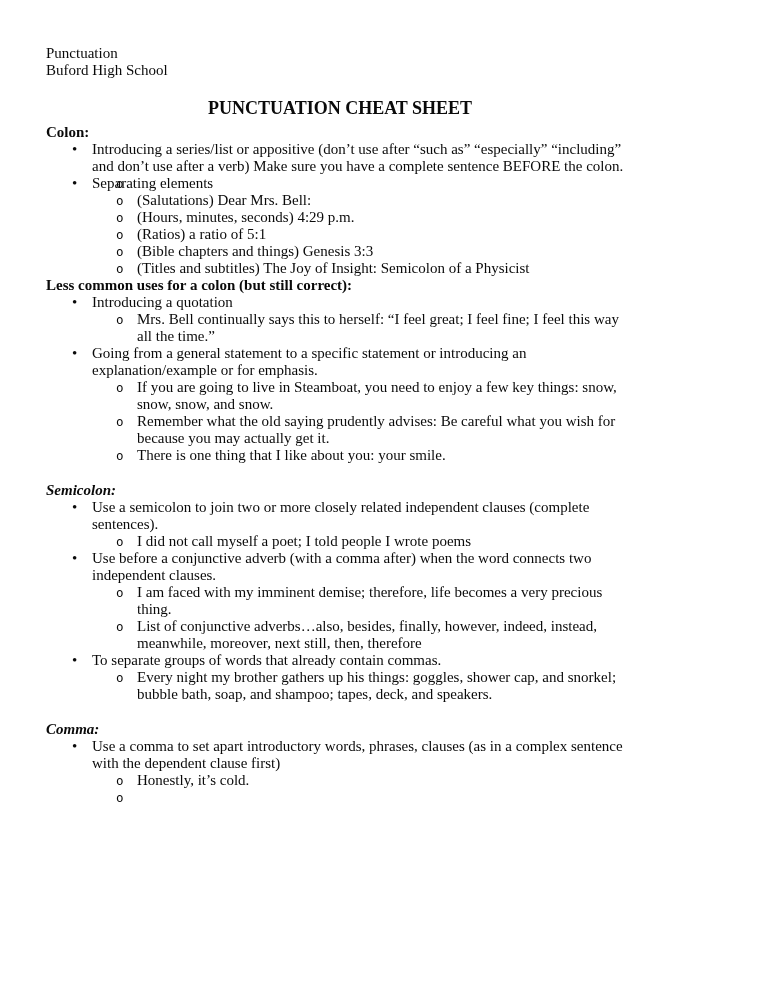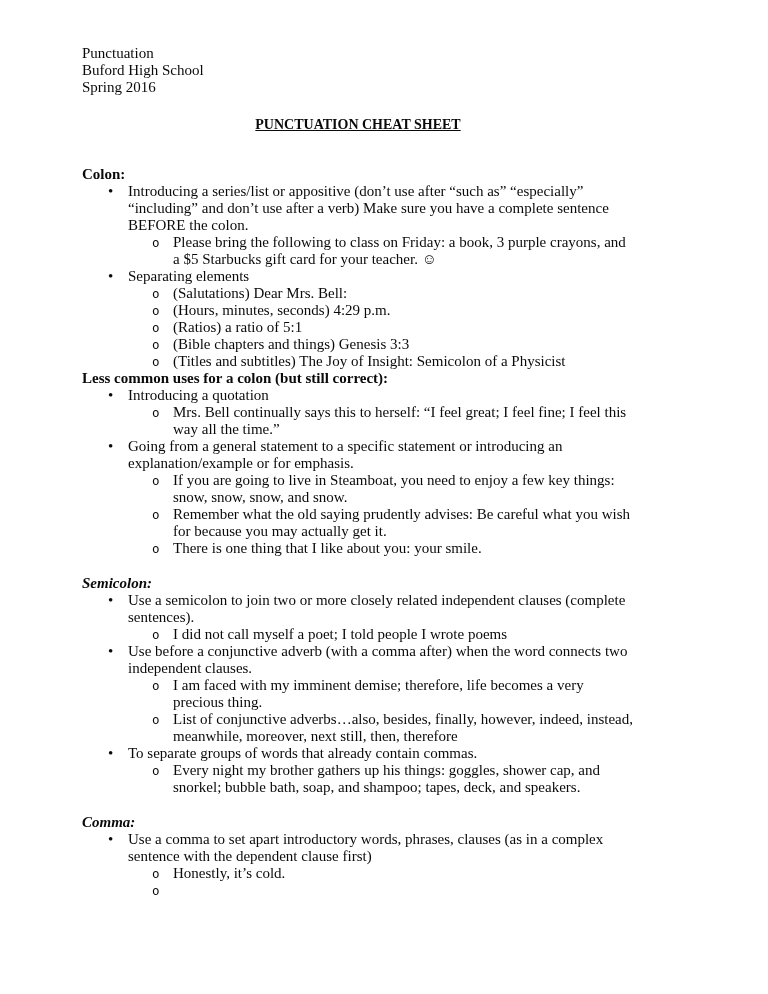--- a/index.html
+++ b/index.html
@@ -10,68 +10,66 @@
     color: #0a0a0a;
     font-family: "Liberation Serif", serif;
     font-size: 15px;
     line-height: 17px;
     overflow: hidden;
   }
   .page {
     box-sizing: border-box;
     width: 712px;
     height: 994px;
-    padding: 45px 78px 0 82px;
+    padding: 45px 78px 0 46px;
     background: #ffffff;
   }
   .doc-header div { white-space: nowrap; }
   .title {
     text-align: center;
     font-weight: bold;
-    font-size: 14px;
+    font-size: 18px;
     line-height: 20px;
     margin-top: 19px;
-    text-decoration: underline;
   }
   .subtitle {
     text-align: center;
     font-weight: bold;
     font-size: 15px;
     margin-top: 12px;
   }
-  .blocks { margin-top: 31px; }
+  .blocks { margin-top: 6px; }
   .heading { font-weight: bold; }
   .heading.gap { margin-top: 18px; font-style: italic; }
   .item { position: relative; }
   .item.l1 { padding-left: 46px; }
   .item.l1 > .marker { position: absolute; left: 26px; top: 0; }
   .item.l2 { padding-left: 91px; }
   .item.l2 > .marker {
     position: absolute; left: 70px; top: 0;
     font-family: "DejaVu Sans Mono", monospace;
     font-size: 12.5px;
   }
   .bold { font-weight: normal; }
 </style>
 </head>
 <body>
 
 <div class="page">
   <div class="doc-header">
     <div>Punctuation</div>
     <div>Buford High School</div>
-    <div>Spring 2016</div>
   </div>
 
   <div class="title">PUNCTUATION CHEAT SHEET</div>
 
   <div class="blocks">
       <div class="heading">Colon:</div>
       <div class="item l1"><span class="marker">•</span><span class="">Introducing a series/list or appositive (don’t use after “such as” “especially” “including” and don’t use after a verb) </span><span class="bold">Make sure you have a complete sentence BEFORE the colon.</span></div>
-      <div class="item l2"><span class="marker">o</span><span class="">Please bring the following to class on Friday: a book, 3 purple crayons, and a $5 Starbucks gift card for your teacher. ☺</span></div>
+      <div class="item l2"><span class="marker">o</span></div>
       <div class="item l1"><span class="marker">•</span><span class="">Separating elements</span></div>
       <div class="item l2"><span class="marker">o</span><span class="">(Salutations) Dear Mrs. Bell:</span></div>
       <div class="item l2"><span class="marker">o</span><span class="">(Hours, minutes, seconds) 4:29 p.m.</span></div>
       <div class="item l2"><span class="marker">o</span><span class="">(Ratios) a ratio of 5:1</span></div>
       <div class="item l2"><span class="marker">o</span><span class="">(Bible chapters and things) Genesis 3:3</span></div>
       <div class="item l2"><span class="marker">o</span><span class="">(Titles and subtitles) The Joy of Insight: Semicolon of a Physicist</span></div>
       <div class="heading">Less common uses for a colon (but still correct):</div>
       <div class="item l1"><span class="marker">•</span><span class="">Introducing a quotation</span></div>
       <div class="item l2"><span class="marker">o</span><span class="">Mrs. Bell continually says this to herself: “I feel great; I feel fine; I feel this way all the time.”</span></div>
       <div class="item l1"><span class="marker">•</span><span class="">Going from a general statement to a specific statement or introducing an explanation/example or for emphasis.</span></div>

